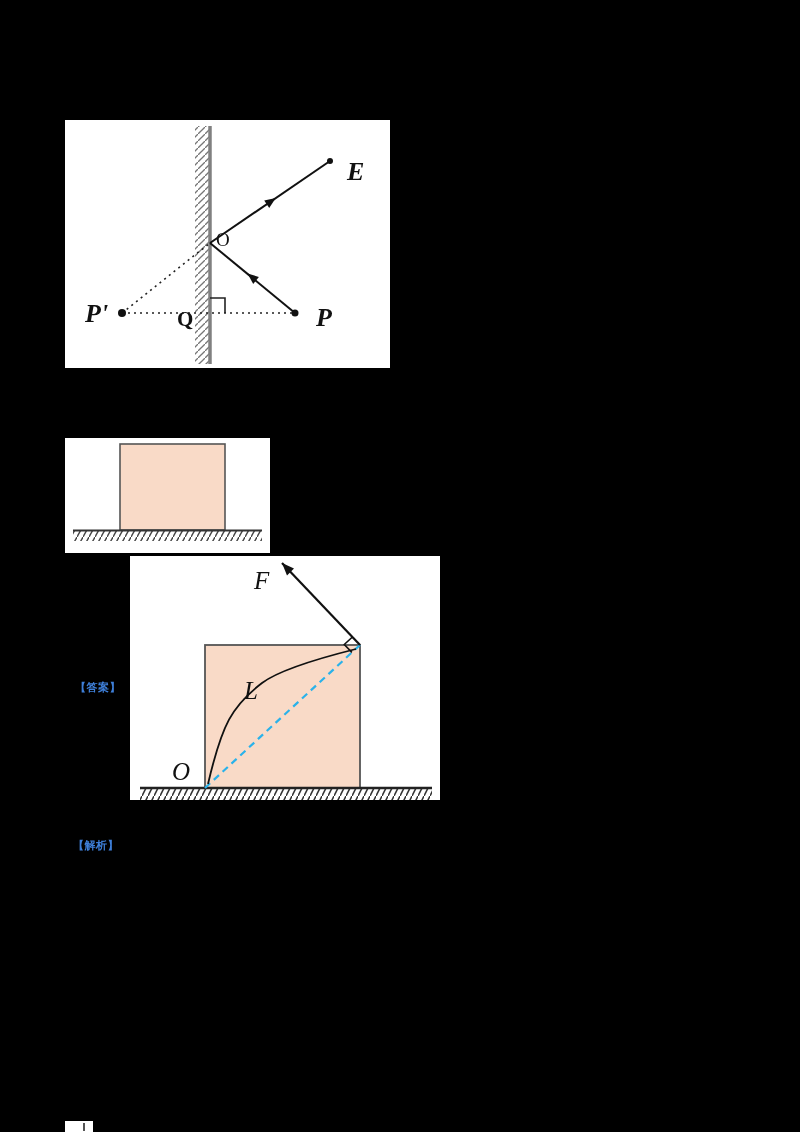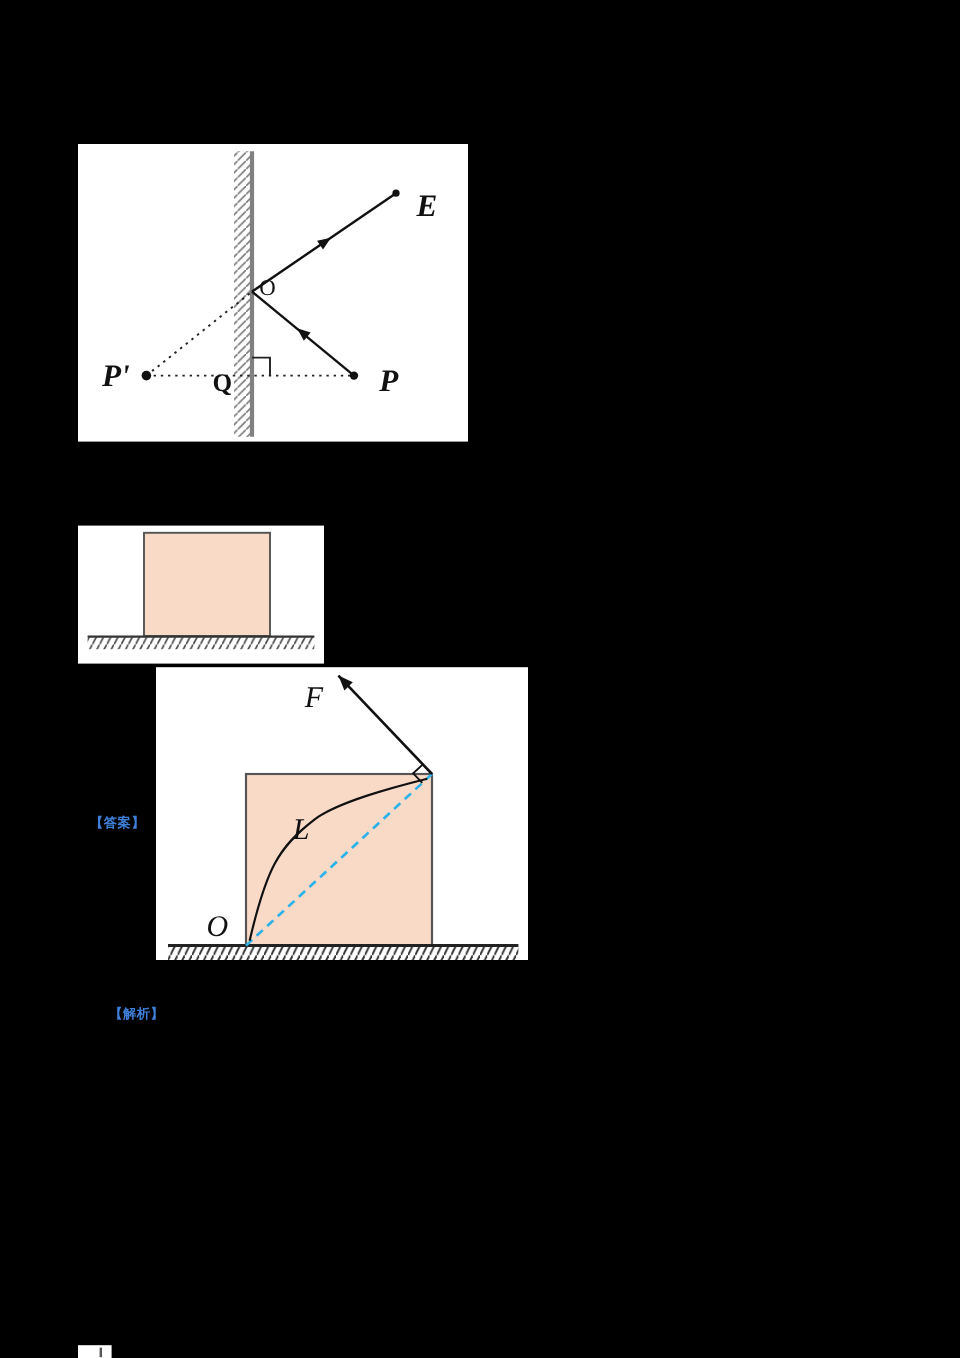--- a/index.html
+++ b/index.html
@@ -94,20 +94,20 @@
       <polygon points="152,7 164,12.5 157,19.5" fill="#111"></polygon>
 
       <polyline points="222.4,81 214.3,88.5 221.9,96.4" fill="none" stroke="#111" stroke-width="1.6"></polyline>
 
       <text x="124" y="33" class="lbl-italic" font-size="28">F</text>
       <text x="114" y="143" class="lbl-italic">L</text>
       <text x="42" y="224" class="lbl-italic">O</text>
     </svg>
   </div>
 
-  <div class="note" style="left:75px;top:682px;font-family:Liberation Mono, monospace;">【答案】</div>
-  <div class="note" style="left:91px;top:840px;">【解析】</div>
+  <div class="note" style="left:75px;top:682px;">【答案】</div>
+  <div class="note" style="left:73px;top:840px;">【解析】</div>
 
   <div class="fragment" style="left:65px;top:1121px;width:28px;height:11px;">
     <span class="tick"></span>
   </div>
 
 </div>
 
 </body></html>

